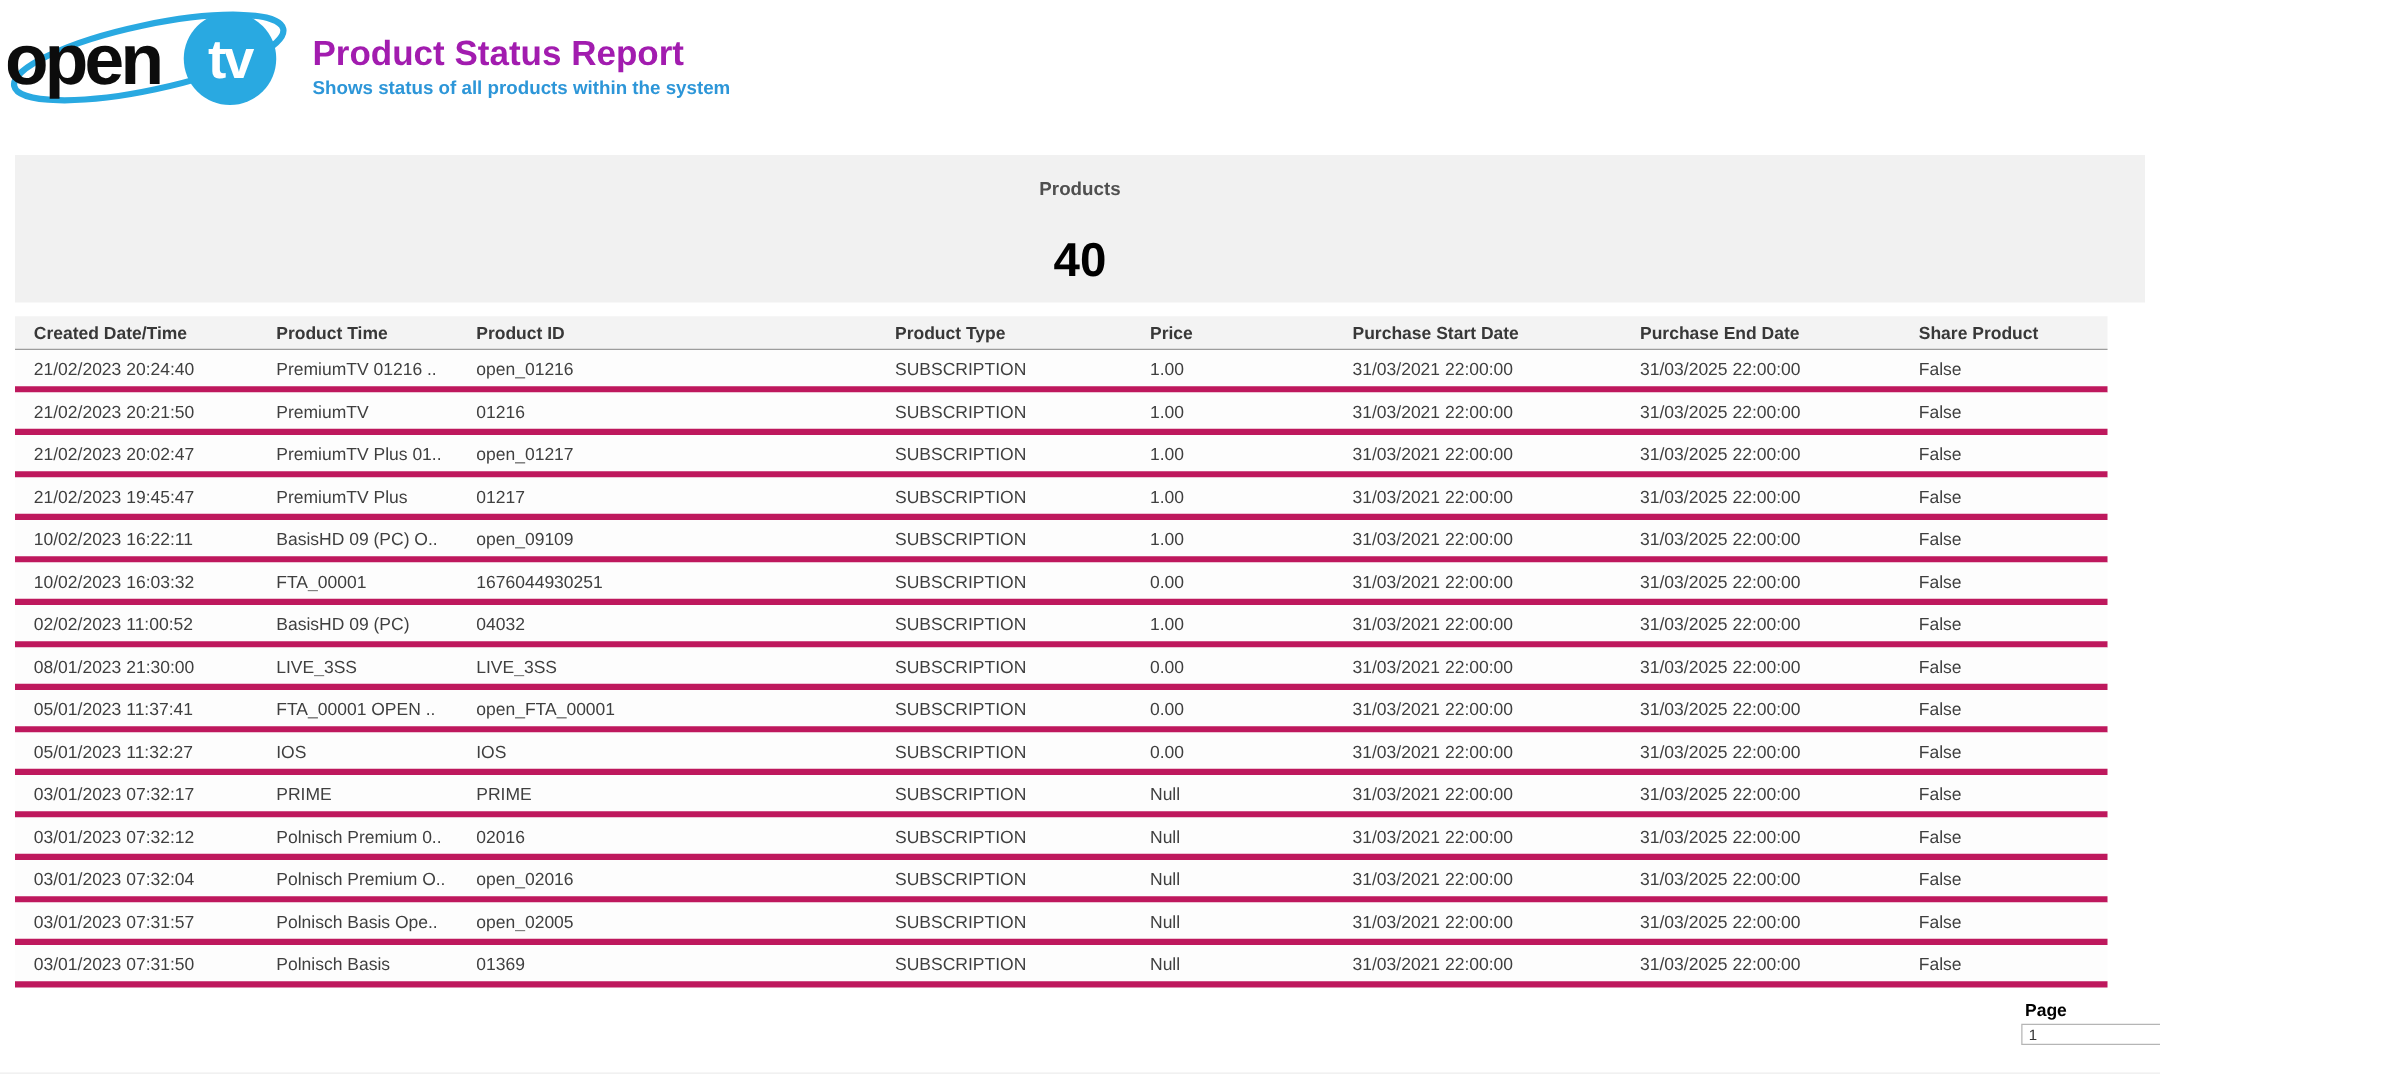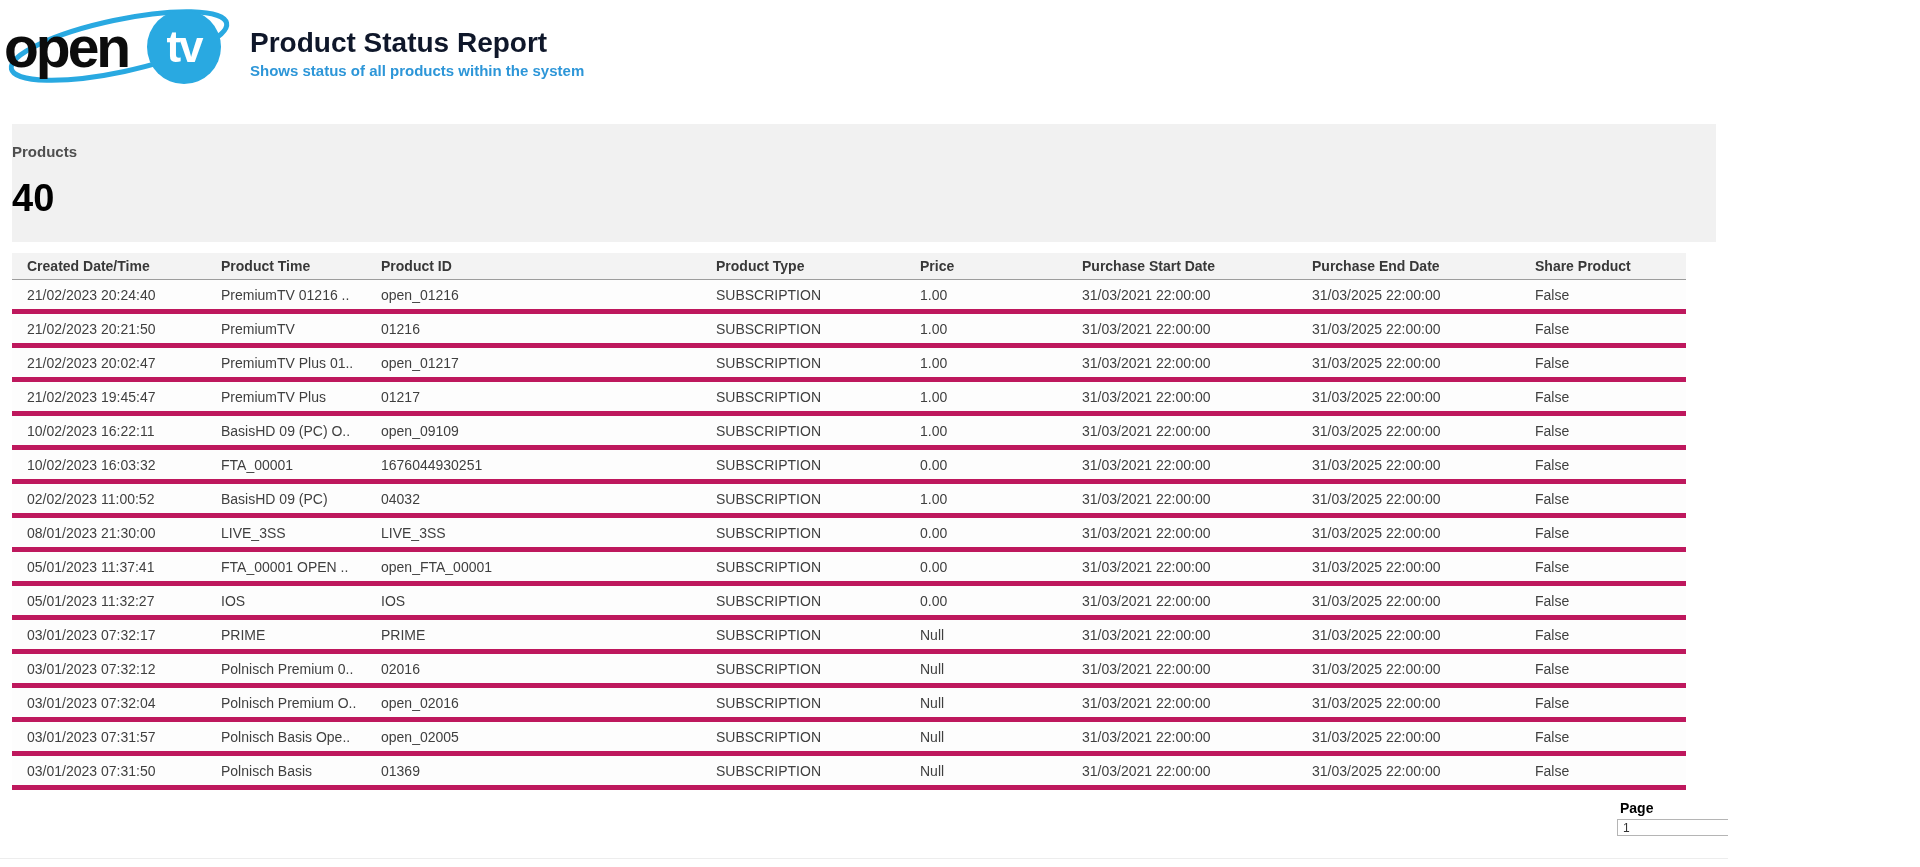--- a/index.html
+++ b/index.html
@@ -2,33 +2,33 @@
 <html><head>
 <meta charset="utf-8">
 <style>
   html,body{margin:0;padding:0;background:#fff;}
   .page{position:relative;width:1728px;height:867px;background:#fff;overflow:hidden;
         font-family:"Liberation Sans",sans-serif;color:#3f3f3f;}
 
   
   .logo{position:absolute;left:6px;top:6px;width:232px;height:82px;}
   .titles{position:absolute;left:250px;top:27px;}
-  .report-title{margin:0;font-size:28px;font-weight:bold;color:#0f172a;letter-spacing:0;}
+  .report-title{margin:0;font-size:28px;font-weight:bold;color:#a21caf;letter-spacing:0;}
   .report-subtitle{margin-top:3px;font-size:15px;font-weight:bold;color:#2d96d8;}
 
   .search-wrap{position:absolute;left:1556px;top:42px;width:340px;}
   .search-label{font-size:13px;font-weight:bold;color:#000;display:block;}
   .search-input{margin-top:11px;width:100%;height:14px;border:1px solid #a6a6a6;background:#fff;
                 box-sizing:border-box;padding:0 4px;font-size:12px;font-family:"Liberation Sans",sans-serif;}
 
   
   .summary{position:absolute;left:12px;right:12px;top:124px;height:118px;background:#f1f1f1;
-           display:flex;flex-direction:column;align-items:flex-start;}
+           display:flex;flex-direction:column;align-items:center;}
   .summary-label{margin-top:19px;font-size:15px;font-weight:bold;color:#4f4f4f;}
-  .summary-value{margin-top:17px;font-size:38px;font-weight:bold;color:#000;}
+  .summary-value{margin-top:28px;font-size:38px;font-weight:bold;color:#000;}
 
   
   .table{position:absolute;left:12px;right:42px;top:253px;background:#fdfdfd;}
   .thead,.trow{display:grid;grid-template-columns:194px 160px 335px 204px 162px 230px 223px 1fr;
                align-items:center;padding-left:15px;box-sizing:border-box;}
   .thead{height:27px;background:#f3f3f3;border-bottom:1px solid #9c9c9c;
          font-size:14px;font-weight:bold;color:#383838;}
   .trow{height:34px;border-bottom:5px solid #be185d;font-size:14px;color:#3f3f3f;background:#fdfdfd;}
   .hcell,.tcell{overflow:hidden;white-space:nowrap;text-overflow:clip;padding-right:8px;}
 

